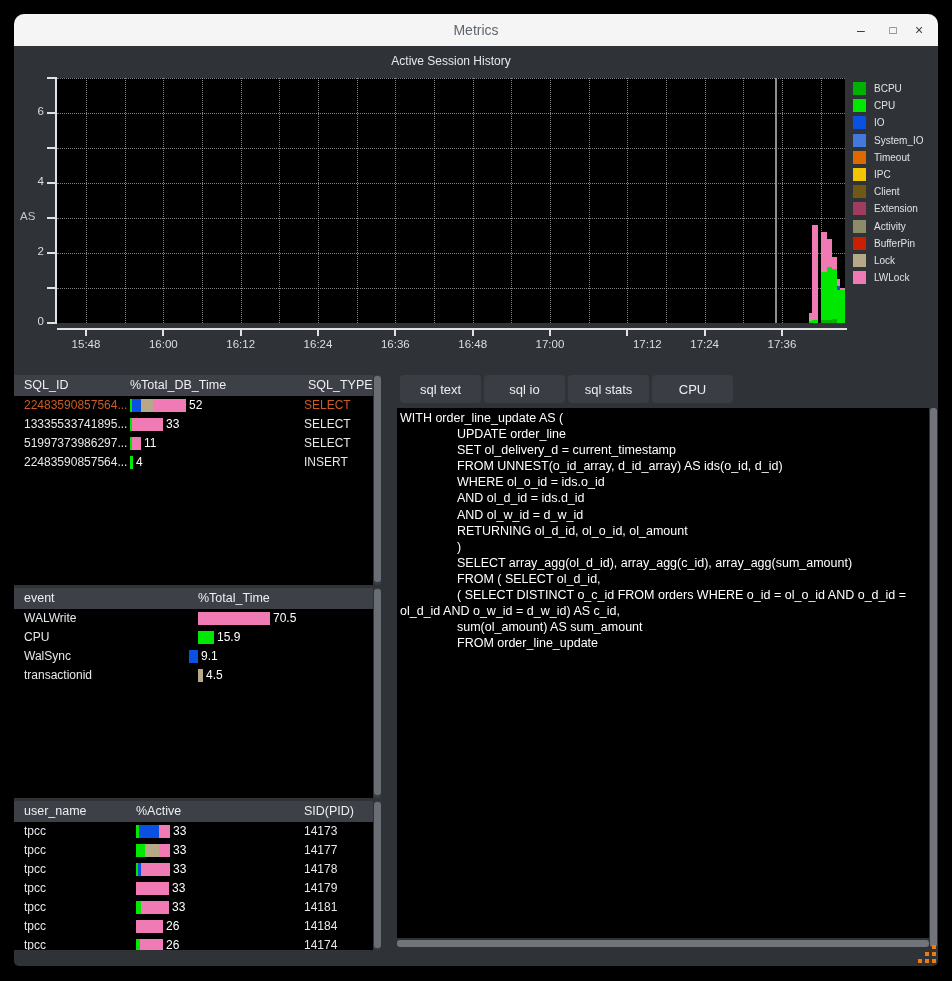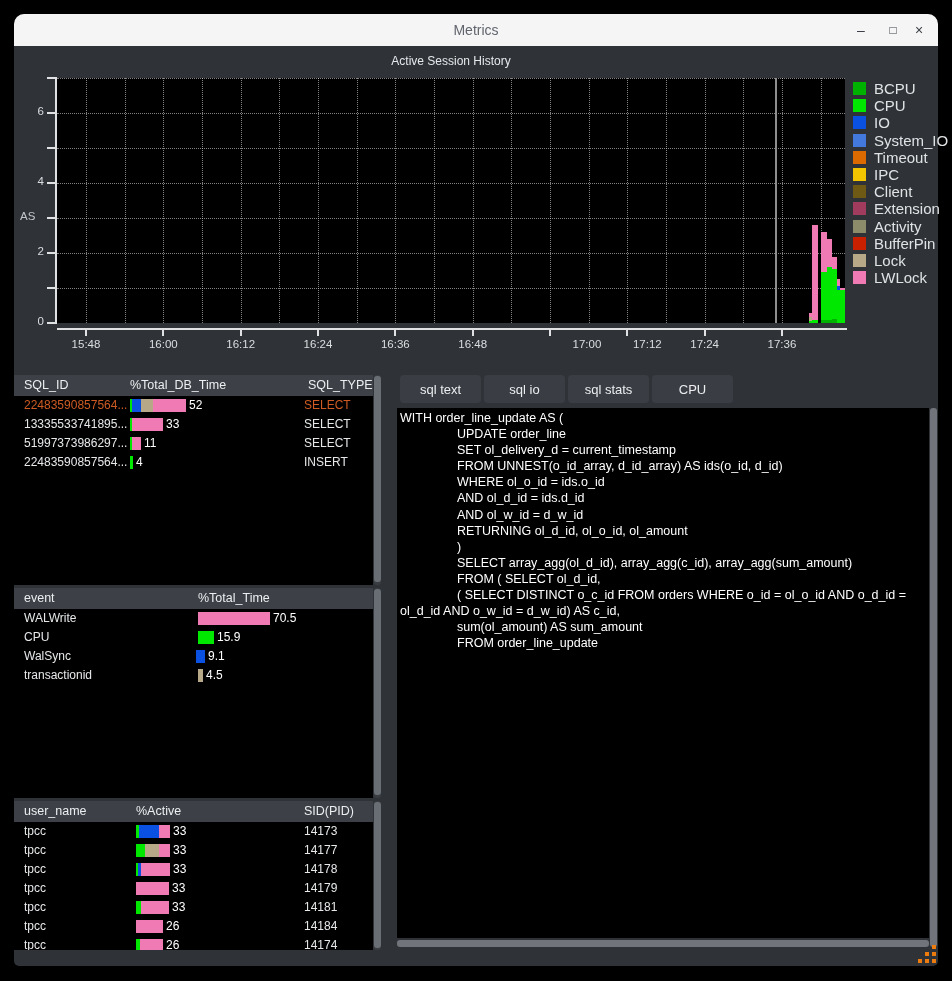--- a/index.html
+++ b/index.html
@@ -23,21 +23,21 @@
   #y-axis-line { position:absolute; left:41px; top:63px; width:2px; height:247px; background:#dfe1e3; }
   .y-tick { position:absolute; left:33px; width:8px; height:2px; background:#dfe1e3; }
   .y-label { position:absolute; left:14px; width:16px; text-align:right; font-size:11.5px; color:#dcdee0; }
   #as-label { position:absolute; left:6px; top:196px; font-size:11.5px; color:#c4c6c9; }
   #x-axis-line { position:absolute; left:43px; top:314px; width:790px; height:2px; background:#dfe1e3; }
   .x-tick { position:absolute; top:316px; width:2px; height:6px; background:#dfe1e3; }
   .x-label { position:absolute; top:324px; width:44px; text-align:center; font-size:11.5px; color:#dcdee0; }
   #legend { position:absolute; left:839px; top:66px; }
   .legend-item { display:flex; align-items:center; height:17.2px; }
   .legend-swatch { width:13px; height:13px; margin-right:8px; flex:none; }
-  .legend-label { font-size:15px; color:#e0e2e4; white-space:nowrap; }
+  .legend-label { font-size:10px; color:#e0e2e4; white-space:nowrap; }
 
   
   .panel { position:absolute; left:0; width:359px; background:#000; overflow:hidden; }
   .thead { position:relative; height:21px; background:#3d4147; }
   .th { position:absolute; top:0; height:21px; line-height:21px; font-size:12.5px; color:#eceef0; }
   .trow { position:relative; height:19px; }
   .td { position:absolute; top:0; height:19px; line-height:19px; font-size:12px; color:#e6e8ea; white-space:nowrap; }
   .barbox { position:absolute; top:0; height:19px; display:flex; align-items:center; }
   .barbox .seg2 { height:13px; flex:none; }
   .barbox .val { margin-left:3px; font-size:12px; color:#fff; line-height:19px; }
@@ -161,21 +161,21 @@
       <div class="x-label" style="left: 127.33px;">16:00</div>
       <div class="x-tick" style="left: 225.66px;"></div>
       <div class="x-label" style="left: 204.66px;">16:12</div>
       <div class="x-tick" style="left: 302.99px;"></div>
       <div class="x-label" style="left: 281.99px;">16:24</div>
       <div class="x-tick" style="left: 380.32px;"></div>
       <div class="x-label" style="left: 359.32px;">16:36</div>
       <div class="x-tick" style="left: 457.65px;"></div>
       <div class="x-label" style="left: 436.65px;">16:48</div>
       <div class="x-tick" style="left: 534.98px;"></div>
-      <div class="x-label" style="left: 513.98px; margin-left: 37px;">17:00</div>
+      <div class="x-label" style="left: 513.98px;">17:00</div>
       <div class="x-tick" style="left: 612.31px;"></div>
       <div class="x-label" style="left: 591.31px; margin-left: 20px;">17:12</div>
       <div class="x-tick" style="left: 689.64px;"></div>
       <div class="x-label" style="left: 668.64px;">17:24</div>
       <div class="x-tick" style="left: 766.97px;"></div>
       <div class="x-label" style="left: 745.97px;">17:36</div>
     </div>
   <div id="legend">
       <div class="legend-item">
         <span class="legend-swatch" style="background: rgb(0, 178, 0);"></span>
@@ -289,21 +289,21 @@
       </div>
       <div class="trow">
         <div class="td" style="left: 10px;">CPU</div>
         <div class="barbox" style="left: 184px;">
           <span class="seg2" style="width: 16px; background: rgb(0, 232, 0);"></span>
           <span class="val">15.9</span>
         </div>
       </div>
       <div class="trow">
         <div class="td" style="left: 10px;">WalSync</div>
-        <div class="barbox" style="left: 182px; text-decoration: underline;">
+        <div class="barbox" style="left: 175px; text-decoration: underline;">
           <span class="seg2" style="width: 9px; background: rgb(10, 80, 225);"></span>
           <span class="val">9.1</span>
         </div>
       </div>
       <div class="trow">
         <div class="td" style="left: 10px;">transactionid</div>
         <div class="barbox" style="left: 184px;">
           <span class="seg2" style="width: 5px; background: rgb(183, 168, 136);"></span>
           <span class="val">4.5</span>
         </div>

